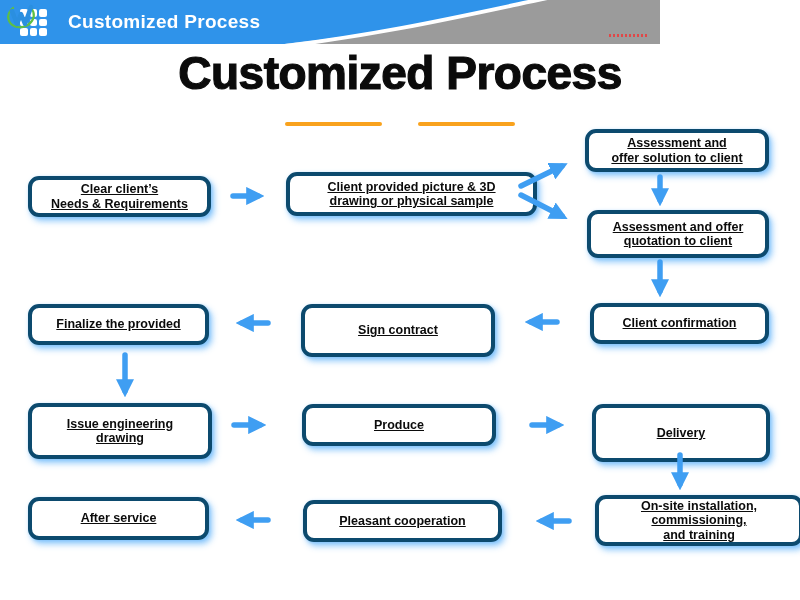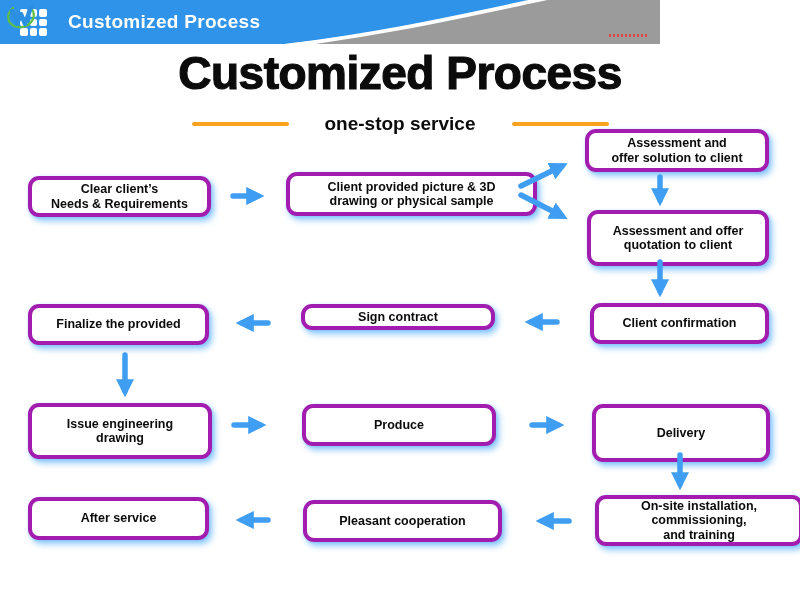--- a/index.html
+++ b/index.html
@@ -34,26 +34,27 @@
   }
   .subtitle-row{
     position:absolute;top:111px;left:0;width:800px;height:26px;
     display:flex;align-items:center;justify-content:center;gap:36px;
   }
   .subtitle-line{width:97px;height:4px;background:#f9a21d;border-radius:2px;}
   .subtitle-text{font-size:19px;font-weight:bold;color:#0b0b0b;}
   
   .bx{
     position:absolute;box-sizing:border-box;
-    background:#ffffff;border:4px solid #a21caf;border-radius:11px;
+    background:#ffffff;border:4px solid #0c4a6e;border-radius:11px;
     display:flex;align-items:center;justify-content:center;text-align:center;
     font-size:12.5px;font-weight:bold;line-height:1.15;color:#0b0b0b;
     white-space:pre-line;
     box-shadow:3px 4px 6px rgba(120,190,250,.85),1px 1px 3px rgba(130,195,250,.6);
     padding:2px 4px;
+    text-decoration:underline;
   }
   .arrows{position:absolute;left:0;top:0;pointer-events:none;}
 </style>
 </head>
 <body>
 
 <div class="header">
   <svg width="800" height="44">
     <path d="M285,44 C380,34 460,16 545,0 L660,0 L660,44 Z" fill="#9b9b9b"></path>
     <path d="M0,0 L0,44 L285,44 C380,34 460,16 545,0 Z" fill="#2f93ea"></path>
@@ -74,34 +75,33 @@
   <svg class="logo" viewBox="0 0 44 40">
     <ellipse cx="21" cy="16" rx="13" ry="11" fill="none" stroke="#5fbf44" stroke-width="2.2" stroke-dasharray="52 18" transform="rotate(-18 21 16)"></ellipse>
     <path d="M12,11 L17,24 L21,14 L25,24 L31,7" fill="none" stroke="#2a8fe0" stroke-width="4.5" stroke-linecap="round" stroke-linejoin="round"></path>
   </svg>
   <div class="logo-caption"></div>
 </div>
 
 <div class="page-title">Customized Process</div>
 <div class="subtitle-row">
   <div class="subtitle-line"></div>
-  <div class="subtitle-text">one-stop service</div>
   <div class="subtitle-line"></div>
 </div>
 
 <div class="bx" style="left:28px;top:176px;width:183px;height:41px">Clear client’s
 Needs &amp; Requirements</div>
 <div class="bx" style="left:286px;top:172px;width:251px;height:44px">Client provided picture &amp; 3D
 drawing or physical sample</div>
 <div class="bx" style="left:585px;top:129px;width:184px;height:43px">Assessment and
 offer solution to client</div>
-<div class="bx" style="left:587px;top:210px;width:182px;height:56px">Assessment and offer
+<div class="bx" style="left:587px;top:210px;width:182px;height:48px">Assessment and offer
 quotation to client</div>
 <div class="bx" style="left:590px;top:303px;width:179px;height:41px">Client confirmation</div>
-<div class="bx" style="left:301px;top:304px;width:194px;height:26px">Sign contract</div>
+<div class="bx" style="left:301px;top:304px;width:194px;height:53px">Sign contract</div>
 <div class="bx" style="left:28px;top:304px;width:181px;height:41px">Finalize the provided</div>
 <div class="bx" style="left:28px;top:403px;width:184px;height:56px">Issue engineering
 drawing</div>
 <div class="bx" style="left:302px;top:404px;width:194px;height:42px">Produce</div>
 <div class="bx" style="left:592px;top:404px;width:178px;height:58px">Delivery</div>
 <div class="bx" style="left:595px;top:495px;width:208px;height:51px">On-site installation,
 commissioning,
 and training</div>
 <div class="bx" style="left:303px;top:500px;width:199px;height:42px">Pleasant cooperation</div>
 <div class="bx" style="left:28px;top:497px;width:181px;height:43px">After service</div>

